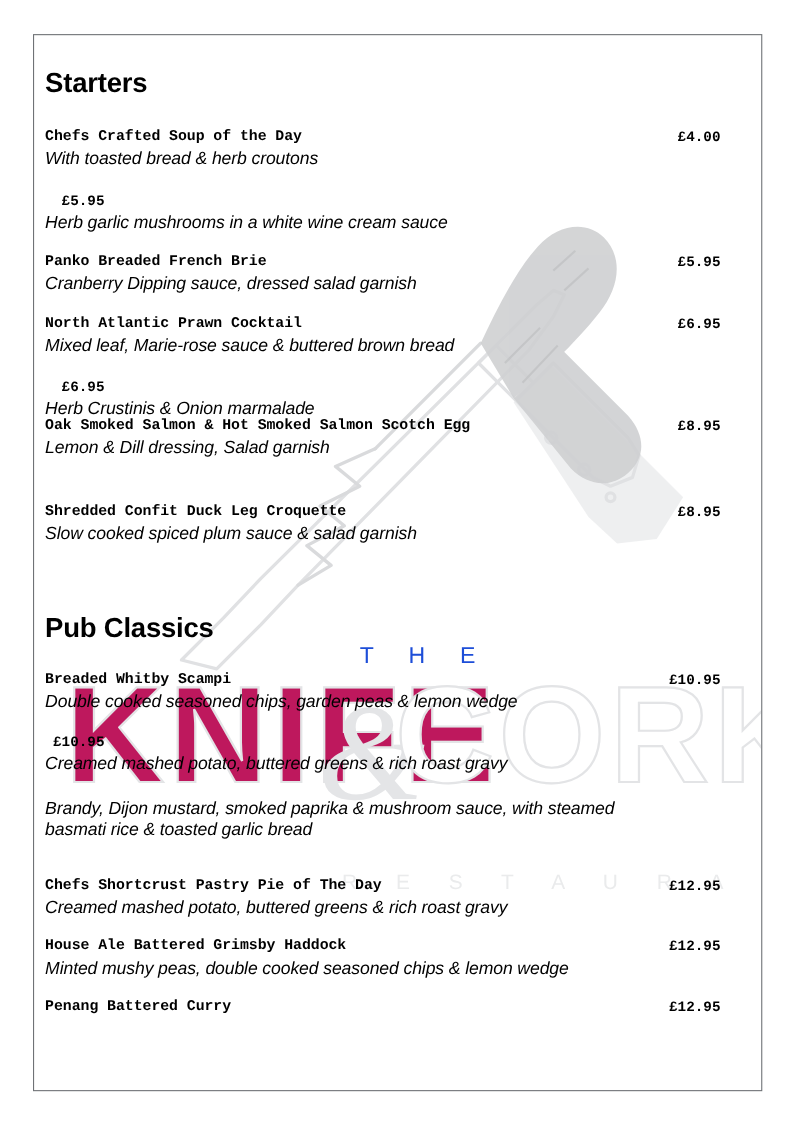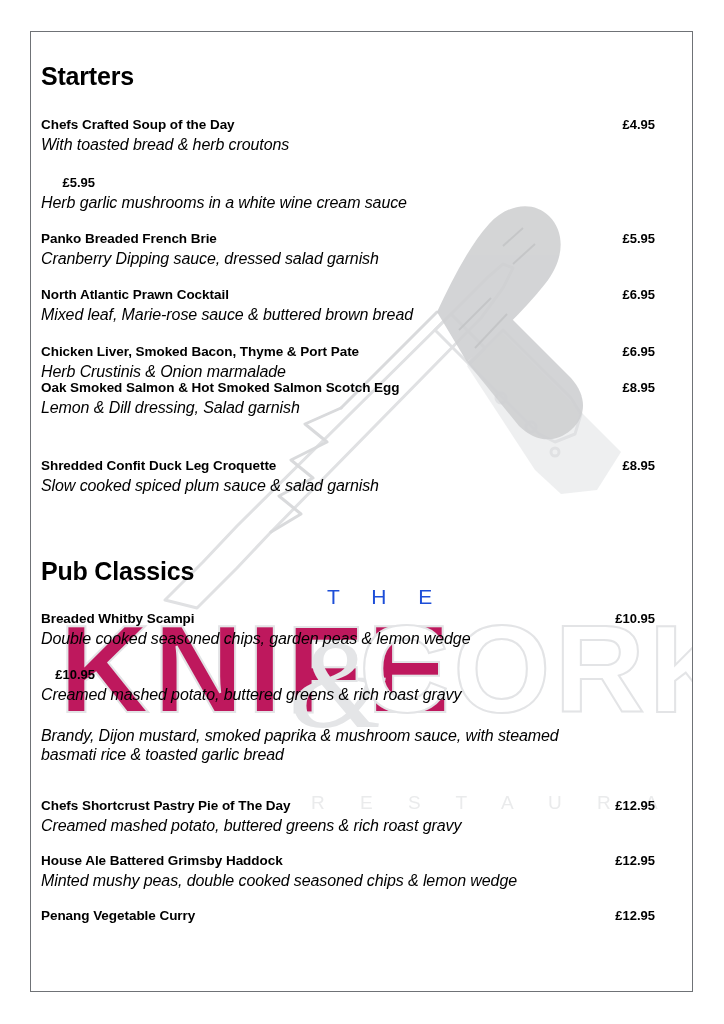--- a/index.html
+++ b/index.html
@@ -131,20 +131,21 @@
   .menu-item {
     position: absolute;
     left: 41px;
     width: 614px;
   }
   .item-row {
     position: relative;
     display: flex;
     align-items: flex-start;
     justify-content: space-between;
+    font-family: Liberation Mono, monospace;
   }
   .item-name {
     font-size: 13.5px;
     font-weight: 700;
     line-height: 15px;
     letter-spacing: -0.05px;
     flex: 0 1 auto;
     padding-right: 14px;
   }
   .item-price {
@@ -218,21 +219,21 @@
 
   <div class="page-border"></div>
 
   <div class="content">
 
     <div class="section-title" style="top:64px;">Starters</div>
 
     <div class="menu-item" style="top:117px;">
       <div class="item-row">
         <div class="item-name">Chefs Crafted Soup of the Day</div>
-        <div class="item-price">£4.95</div>
+        <div class="item-price">£4.00</div>
       </div>
       <div class="item-desc">With toasted bread &amp; herb croutons</div>
     </div>
 
     <div class="menu-item" style="top:175px;">
       <div class="item-row">
         <div class="item-price">£5.95</div>
       </div>
       <div class="item-desc">Herb garlic mushrooms in a white wine cream sauce</div>
     </div>
@@ -248,21 +249,20 @@
     <div class="menu-item" style="top:287px;">
       <div class="item-row">
         <div class="item-name">North Atlantic Prawn Cocktail</div>
         <div class="item-price">£6.95</div>
       </div>
       <div class="item-desc">Mixed leaf, Marie-rose sauce &amp; buttered brown bread</div>
     </div>
 
     <div class="menu-item" style="top:344px;">
       <div class="item-row">
-        <div class="item-name">Chicken Liver, Smoked Bacon, Thyme &amp; Port Pate</div>
         <div class="item-price">£6.95</div>
       </div>
       <div class="item-desc">Herb Crustinis &amp; Onion marmalade</div>
     </div>
 
     <div class="menu-item" style="top:380px;">
       <div class="item-row">
         <div class="item-name">Oak Smoked Salmon &amp; Hot Smoked Salmon Scotch Egg</div>
         <div class="item-price">£8.95</div>
       </div>
@@ -309,19 +309,19 @@
     <div class="menu-item" style="top:853px;">
       <div class="item-row">
         <div class="item-name">House Ale Battered Grimsby Haddock</div>
         <div class="item-price">£12.95</div>
       </div>
       <div class="item-desc">Minted mushy peas, double cooked seasoned chips &amp; lemon wedge</div>
     </div>
 
     <div class="menu-item" style="top:908px;">
       <div class="item-row">
-        <div class="item-name">Penang Vegetable Curry</div>
+        <div class="item-name">Penang Battered Curry</div>
         <div class="item-price">£12.95</div>
       </div>
     </div>
 
   </div>
 </div>
 
 </body></html>

